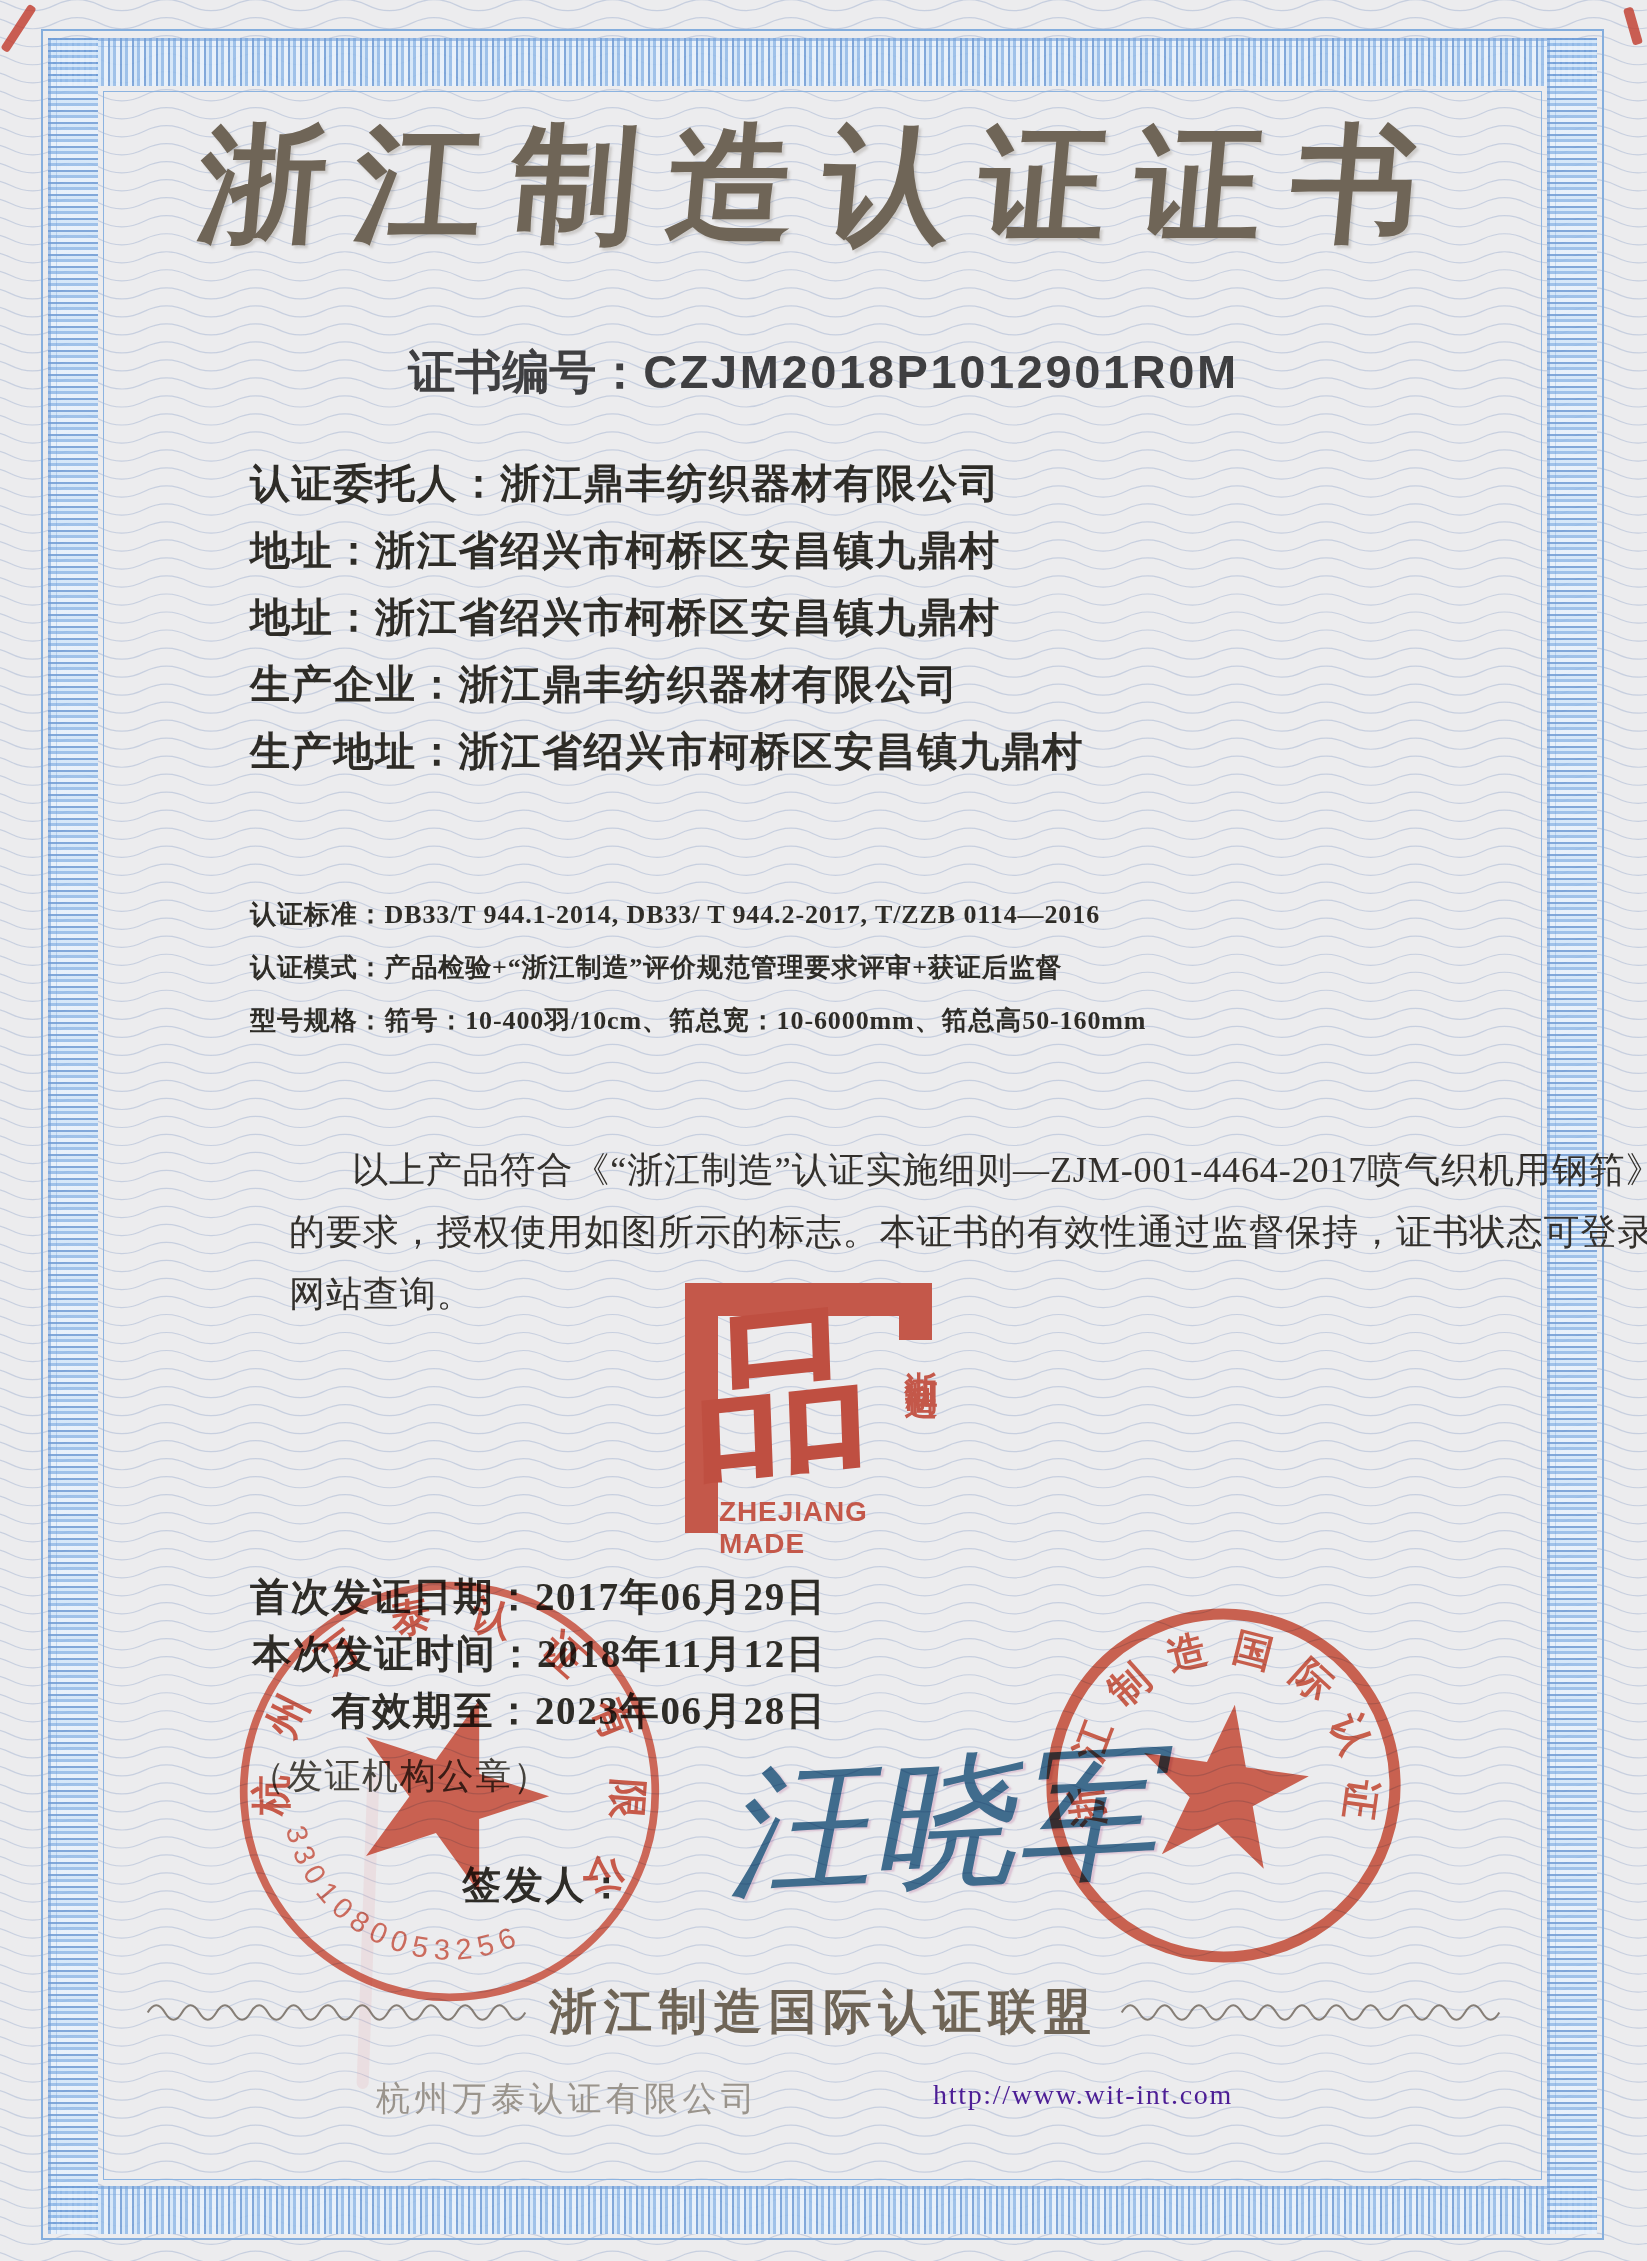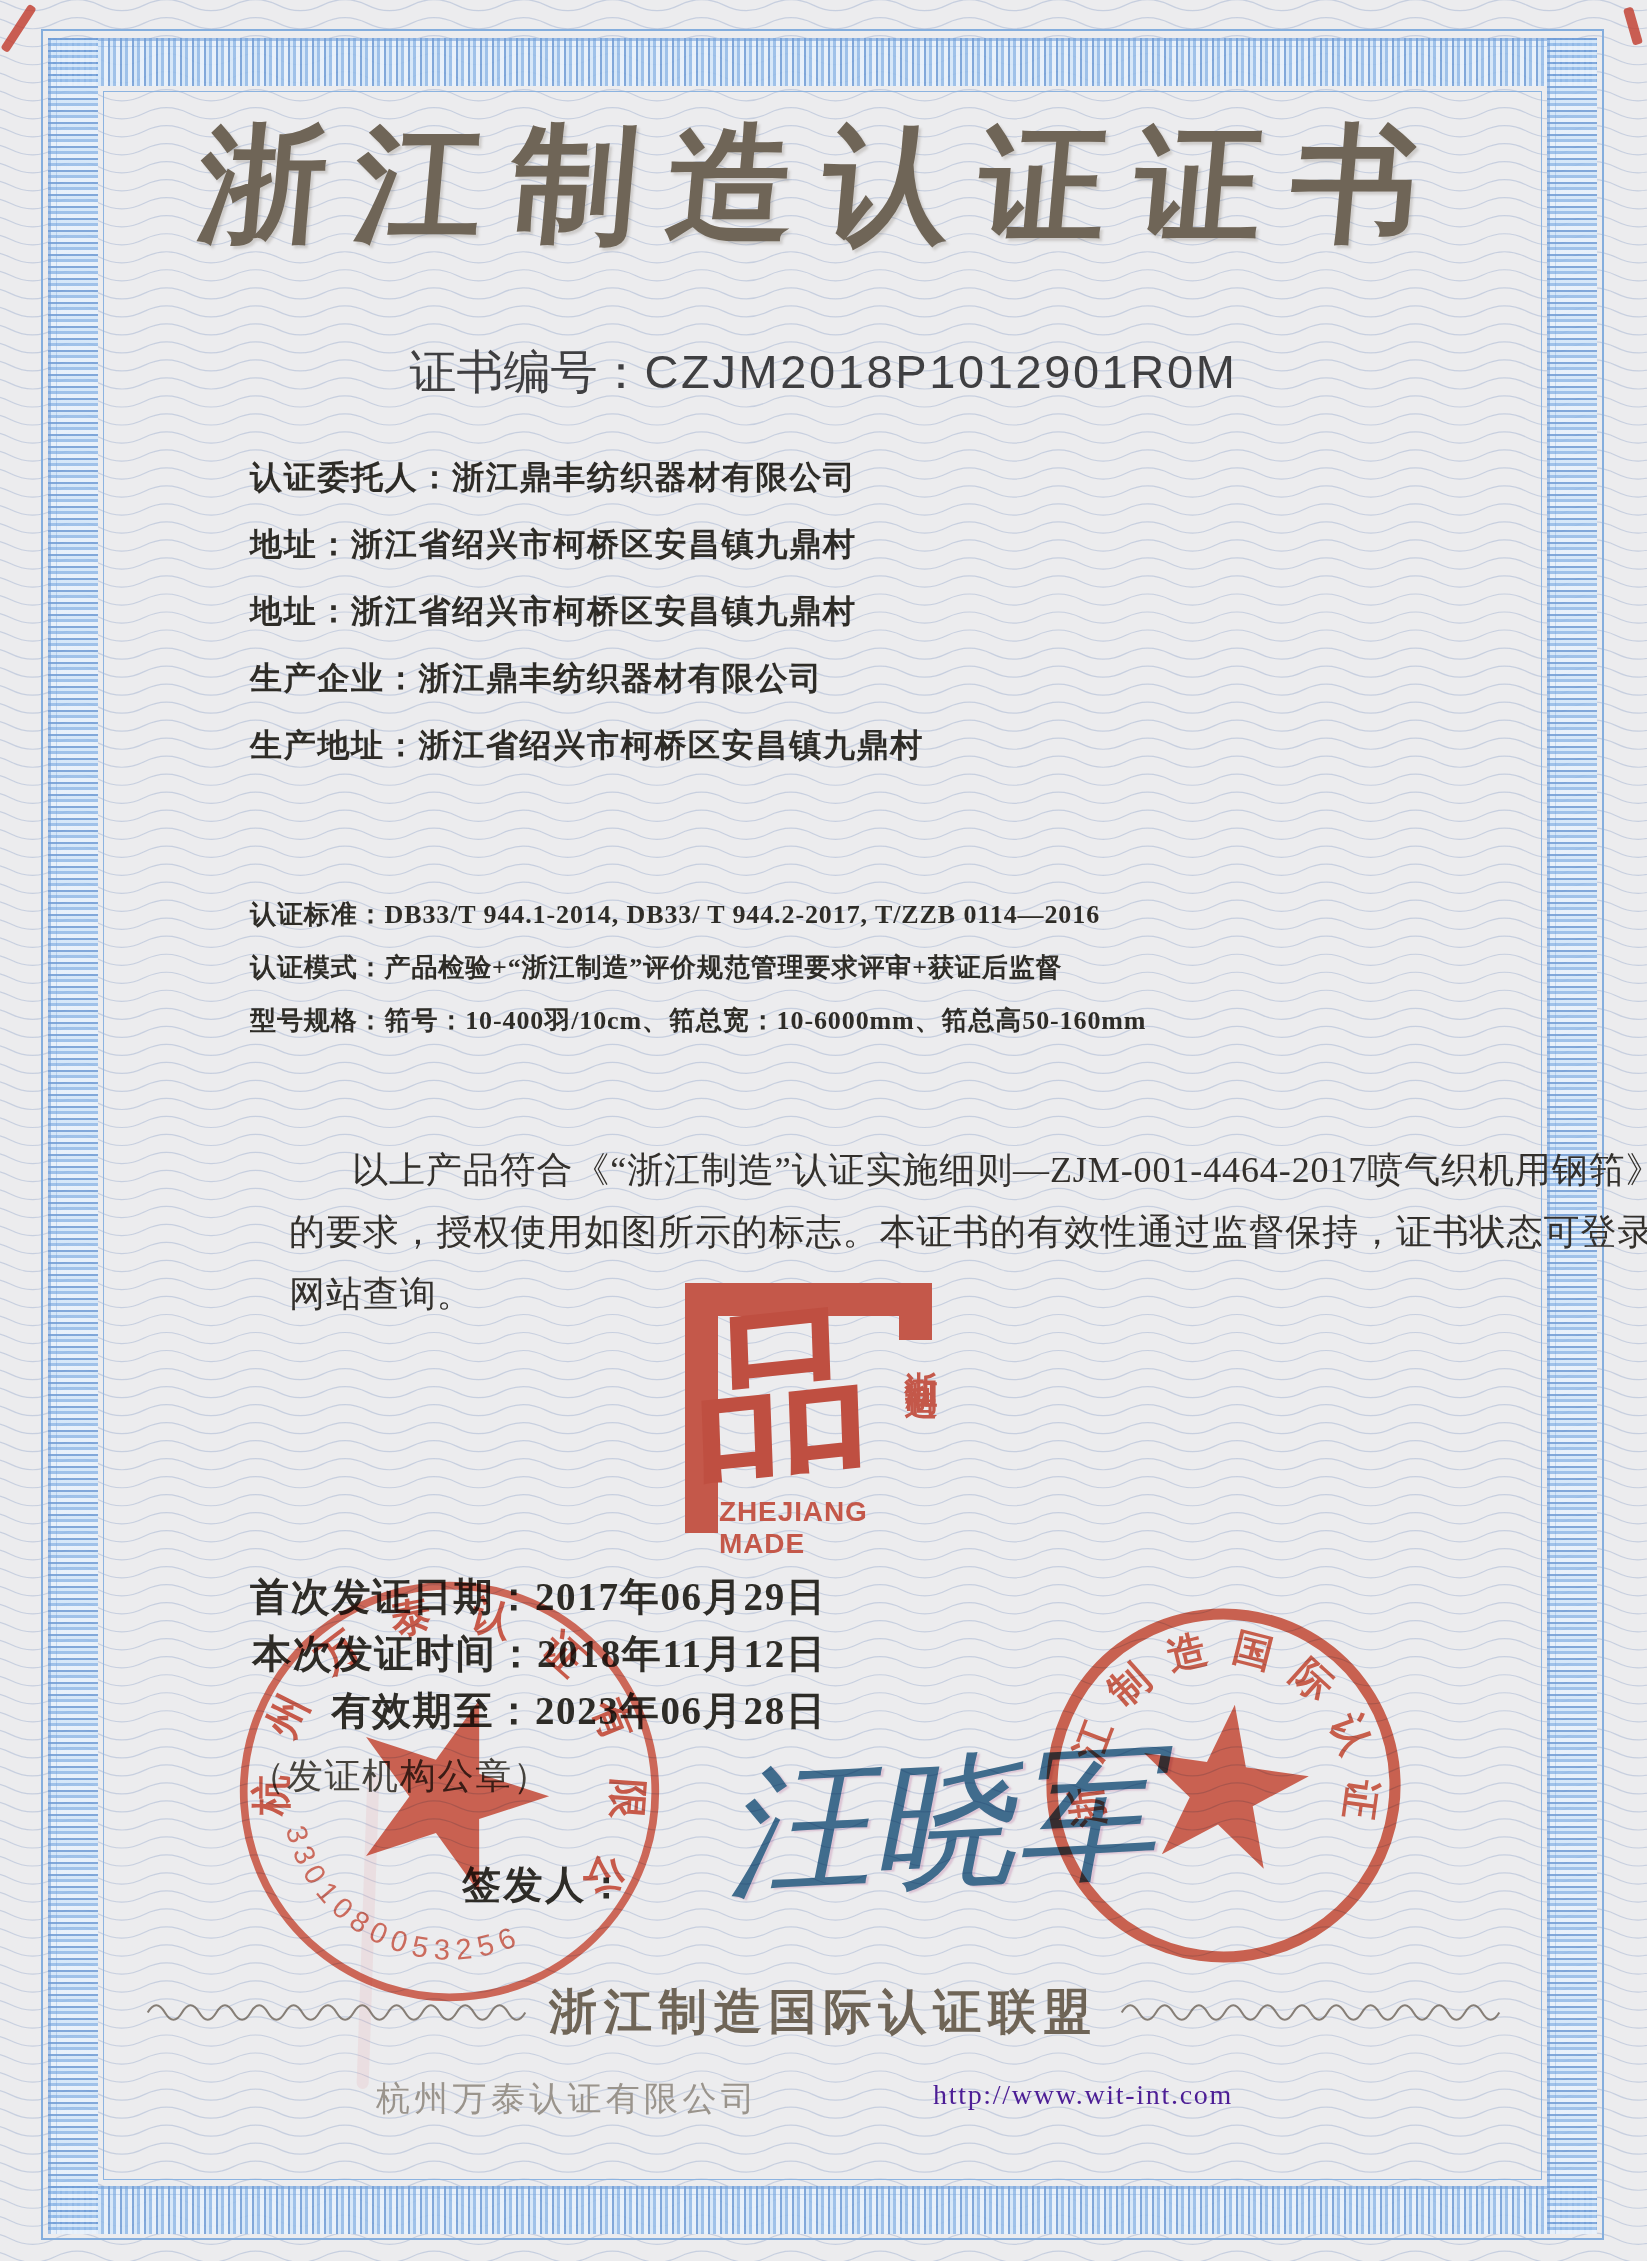--- a/index.html
+++ b/index.html
@@ -28,25 +28,25 @@
   .cm-tl{left:13.7px;top:1.7px;width:9.4px;height:53px;transform:rotate(33deg);}
   .cm-tr{left:1628px;top:6.9px;width:10.3px;height:38px;transform:rotate(-16deg);}
   .smudge{position:absolute;left:362px;top:1772px;width:12px;height:317px;background:rgba(224,130,140,.13);
           border-radius:8.6px;transform:rotate(2deg);z-index:2;}
 
   
   .title{position:absolute;left:0;top:101px;width:100%;margin:0;text-align:center;z-index:3;
          font-size:127px;font-weight:900;color:#6f6557;letter-spacing:29px;
          transform:skewX(-5deg);text-shadow:2.6px 3.4px 2.6px rgba(95,85,72,.22);}
   .certno{position:absolute;left:0;top:341px;width:100%;text-align:center;z-index:3;
-          font-family:"Liberation Sans",sans-serif;font-size:47px;font-weight:400;color:#3f3f41;}
+          font-family:"Liberation Sans",sans-serif;font-size:47px;font-weight:700;color:#3f3f41;}
   .certno .num{letter-spacing:2.6px;}
 
   .info-rows{position:absolute;left:250px;top:456px;z-index:3;}
-  .info-row{height:67px;font-size:32px;font-weight:700;color:#2e2c27;letter-spacing:1.7px;white-space:nowrap;font-family:Liberation Mono, monospace;}
+  .info-row{height:67px;font-size:40px;font-weight:700;color:#2e2c27;letter-spacing:1.7px;white-space:nowrap;font-family:Liberation Mono, monospace;}
   .spec-rows{position:absolute;left:250px;top:897px;z-index:3;}
   .spec-row{height:53px;font-size:26px;font-weight:700;color:#2e2c27;letter-spacing:0.9px;white-space:nowrap;}
 
   .statement{position:absolute;left:249px;top:1139px;width:1258px;z-index:3;margin-left:40px;}
   .st-line{margin:0;font-size:36px;line-height:62px;color:#33302c;letter-spacing:0.9px;white-space:nowrap;}
   .st-line.indent{padding-left:63px;}
 
   
   .logo{position:absolute;left:685px;top:1283px;width:249px;height:252px;z-index:3;}
   .lg-top{position:absolute;left:0;top:0;width:247px;height:33px;background:#c4584a;}

